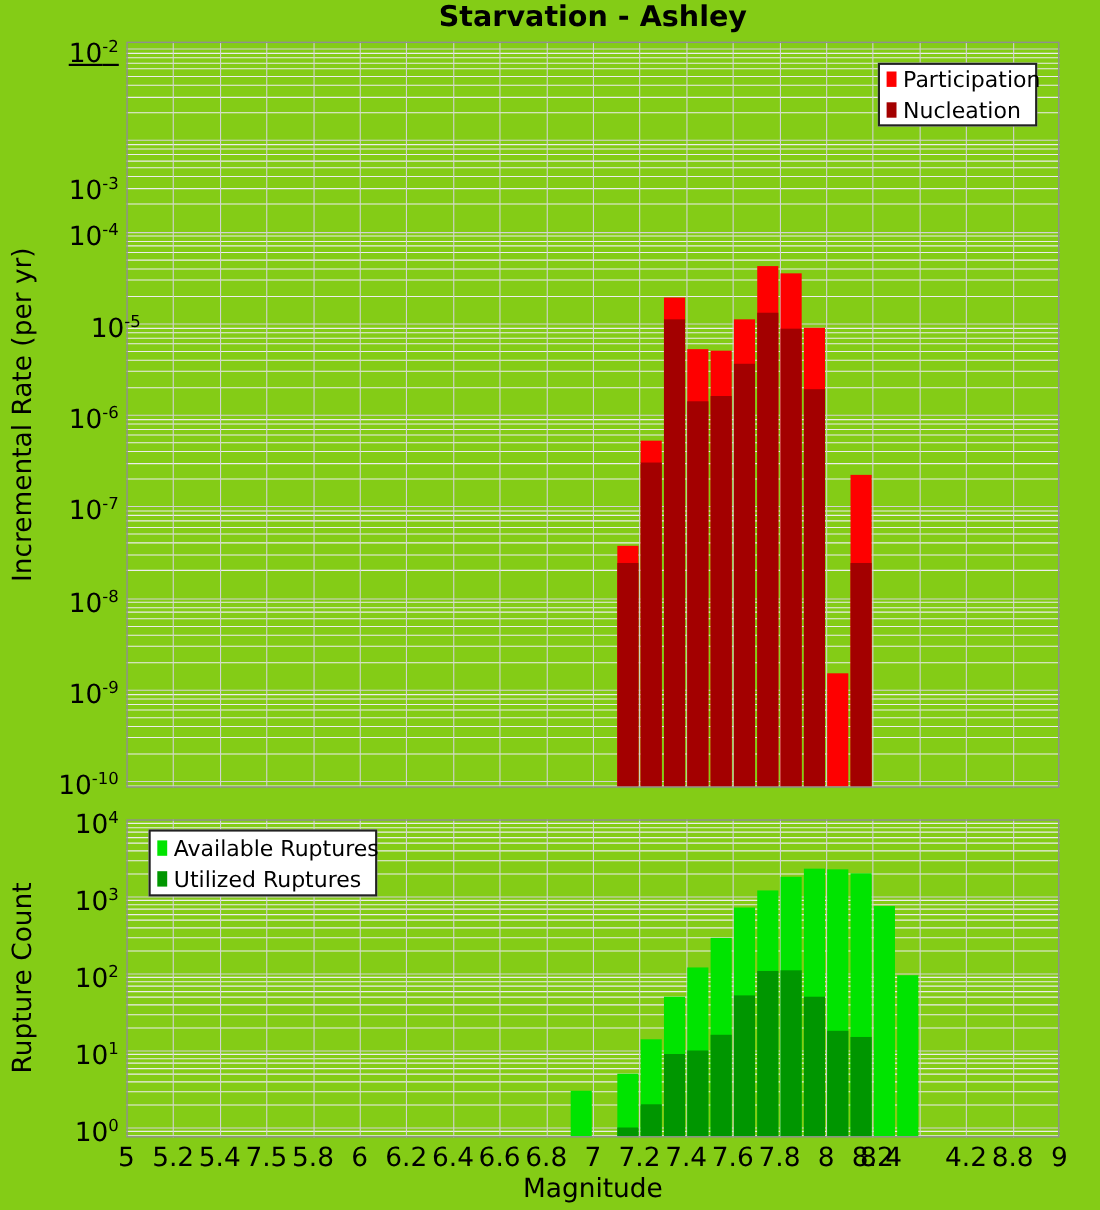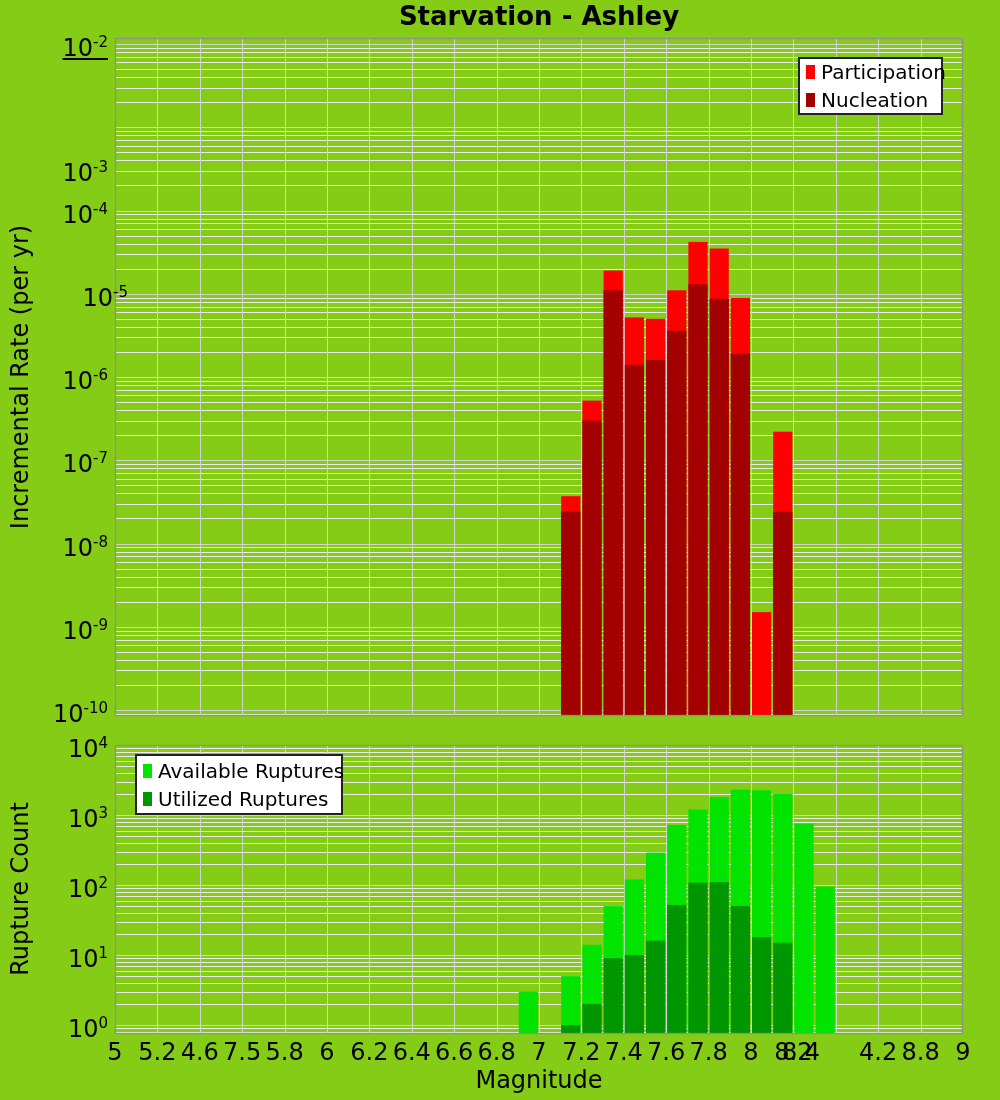--- a/index.html
+++ b/index.html
@@ -245,21 +245,21 @@
   <div id="yticks-bottom">
       <div class="ytick" style="top: 728px;"><span>10</span><sup>4</sup></div>
       <div class="ytick" style="top: 798px;"><span>10</span><sup>3</sup></div>
       <div class="ytick" style="top: 868px;"><span>10</span><sup>2</sup></div>
       <div class="ytick" style="top: 938px;"><span>10</span><sup>1</sup></div>
       <div class="ytick" style="top: 1008px;"><span>10</span><sup>0</sup></div>
     </div>
   <div id="xticks">
       <div class="xtick" style="left: 80px; top: 1038px;">5</div>
       <div class="xtick" style="left: 122.4px; top: 1038px;">5.2</div>
-      <div class="xtick" style="left: 164.8px; top: 1038px;">4.6</div>
+      <div class="xtick" style="left: 164.8px; top: 1038px;">5.4</div>
       <div class="xtick" style="left: 207.2px; top: 1038px;">7.5</div>
       <div class="xtick" style="left: 249.6px; top: 1038px;">5.8</div>
       <div class="xtick" style="left: 292px; top: 1038px;">6</div>
       <div class="xtick" style="left: 334.4px; top: 1038px;">6.2</div>
       <div class="xtick" style="left: 376.8px; top: 1038px;">6.4</div>
       <div class="xtick" style="left: 419.2px; top: 1038px;">6.6</div>
       <div class="xtick" style="left: 461.6px; top: 1038px;">6.8</div>
       <div class="xtick" style="left: 504px; top: 1038px;">7</div>
       <div class="xtick" style="left: 546.4px; top: 1038px;">7.2</div>
       <div class="xtick" style="left: 588.8px; top: 1038px;">7.4</div>

